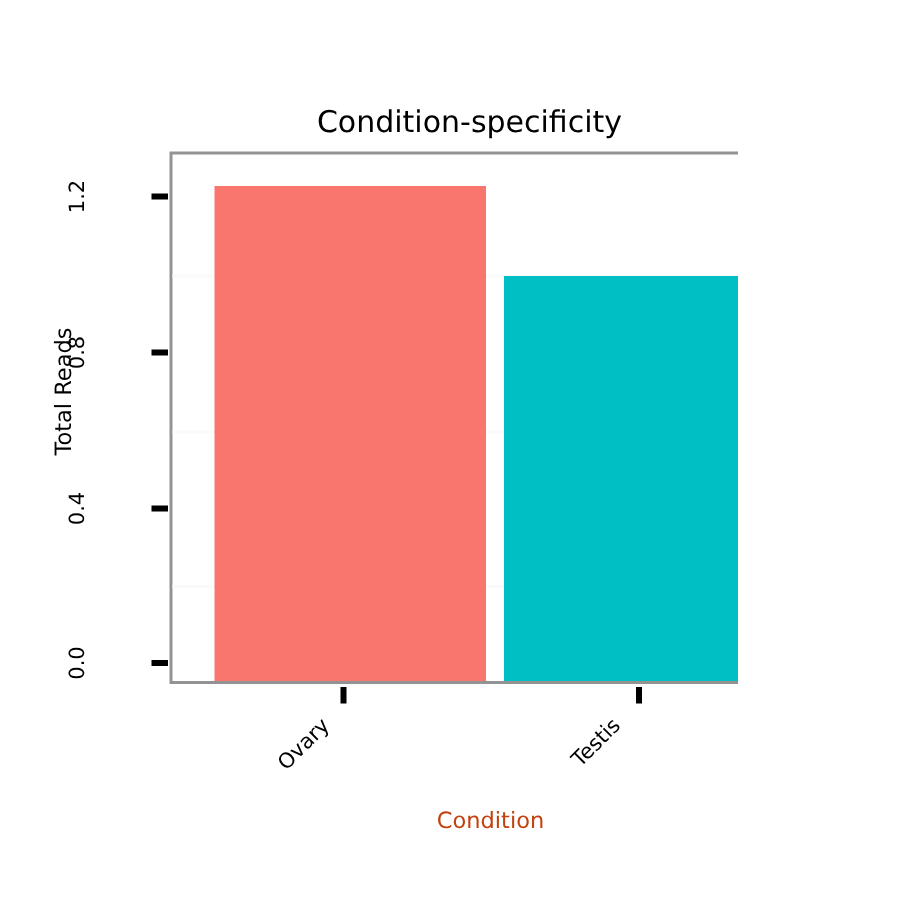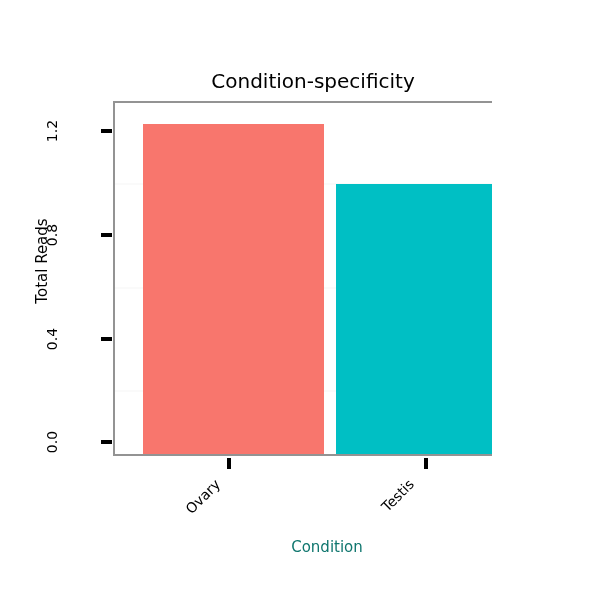--- a/index.html
+++ b/index.html
@@ -111,21 +111,21 @@
     transform-origin: 100% 0%;
     text-align: right;
   }
   #x-axis-title {
     position: absolute;
     left: 113px;
     top: 538px;
     width: 428px;
     text-align: center;
     font-size: 15px;
-    color: #0f766e;
+    color: #c2410c;
   }
 </style>
 </head>
 <body>
 
 <div id="root">
 
   <div id="plot-title">
     <span class="inner">Condition-specificity</span>
   </div>

